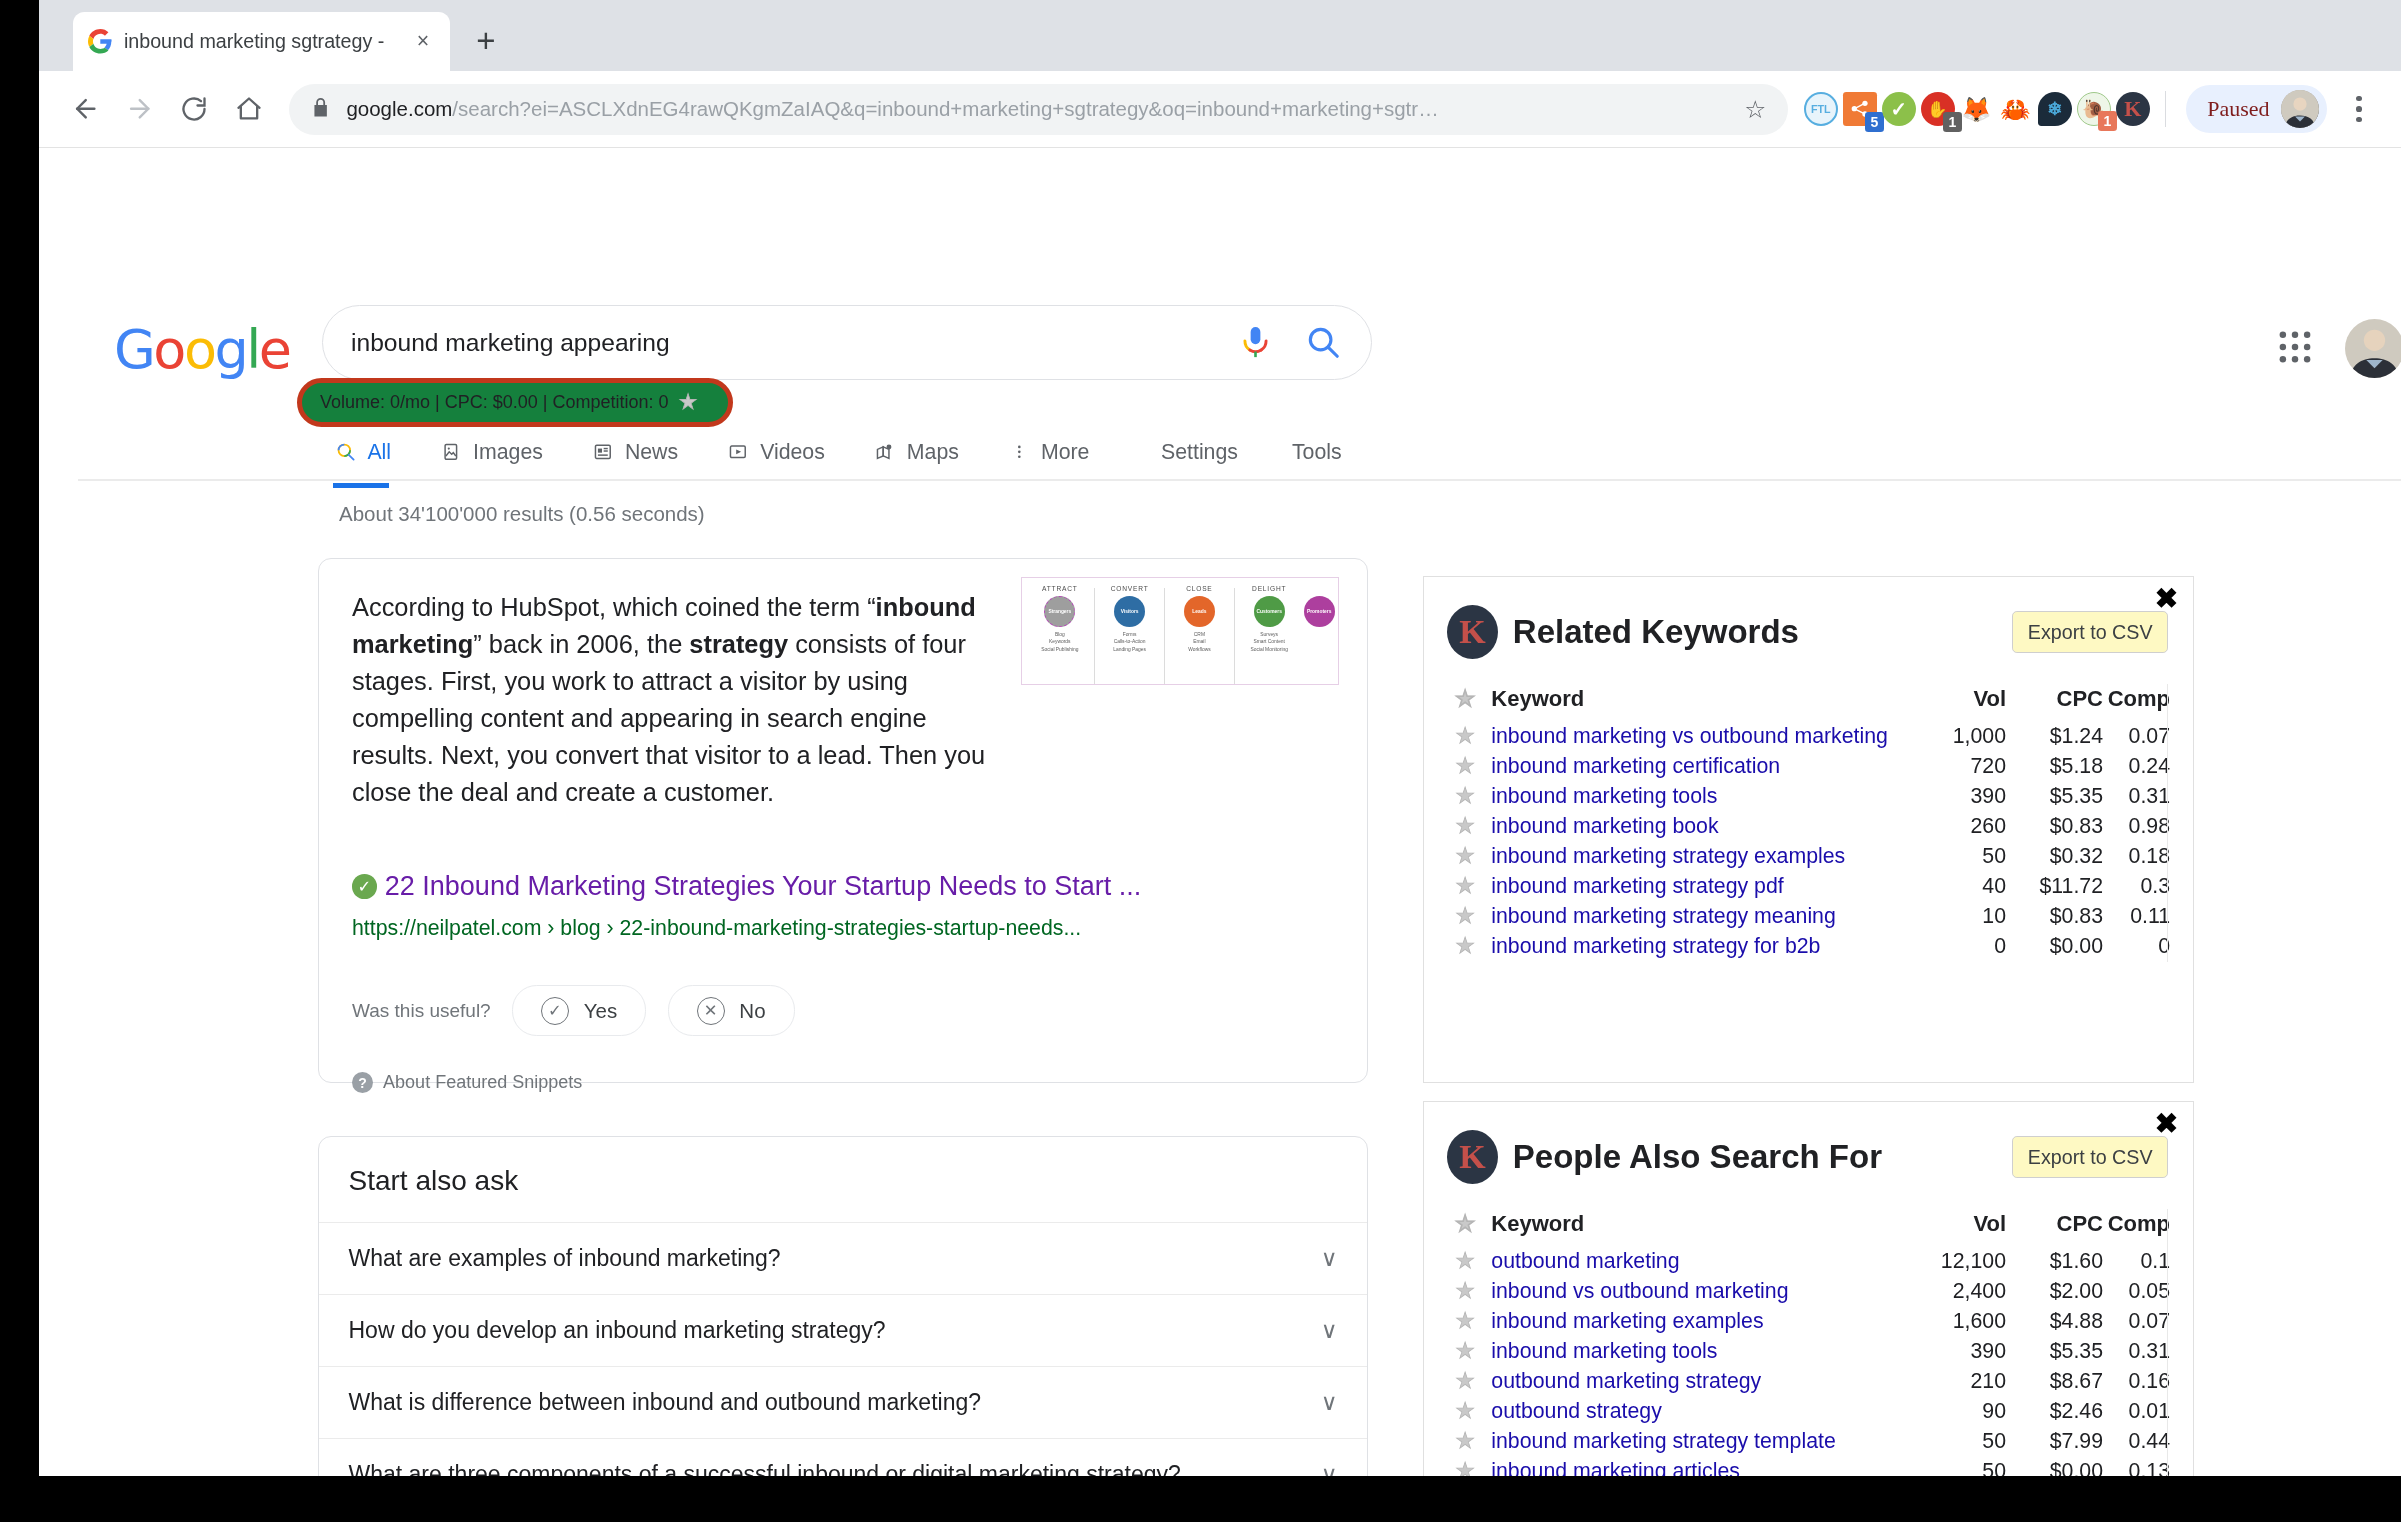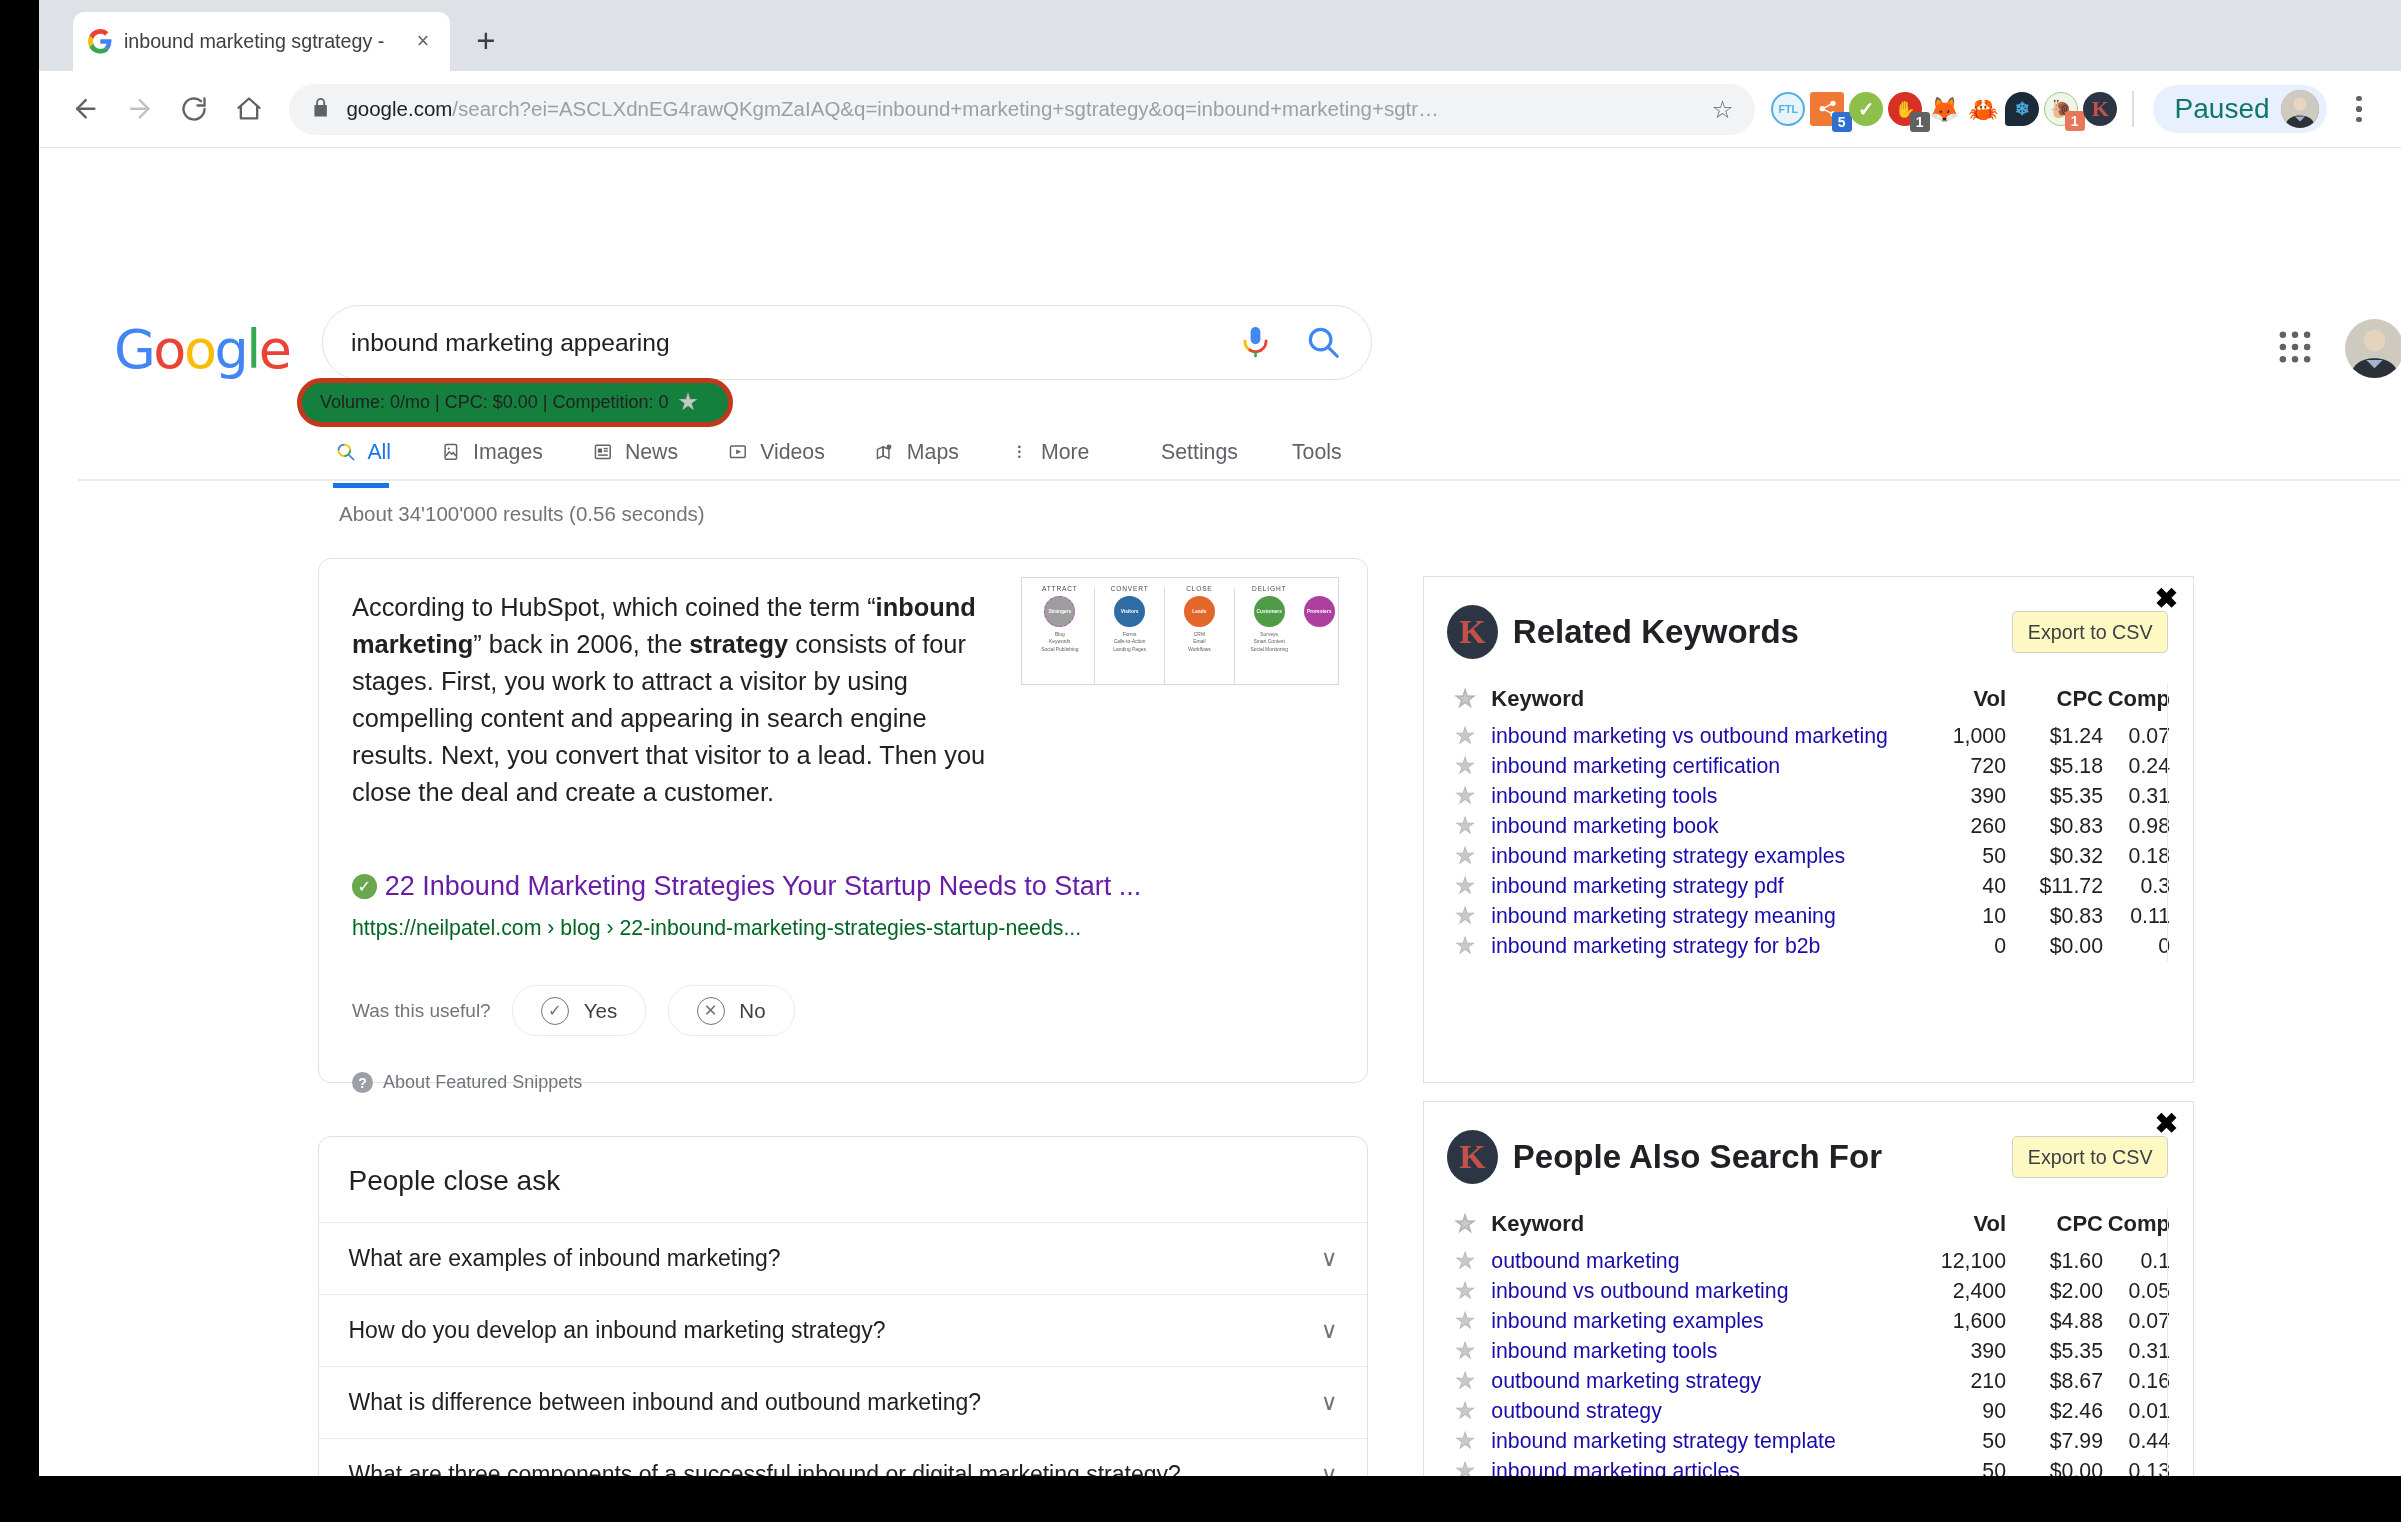--- a/index.html
+++ b/index.html
@@ -108,21 +108,21 @@
     display: flex; align-items: center; justify-content: center;
     padding: 0 2.5px;
   }
   .sep-v { width: 1.6px; height: 36px; background: #dadce0; margin: 0 11.5px; }
   .paused-chip {
     display: flex; align-items: center; gap: 11.5px;
     background: #e8f0fe; border-radius: 26px;
     padding: 4.9px 8.2px 4.9px 21.3px;
     margin-left: 4.9px;
   }
-  .paused-label { font-size: 28px; color: #0f766e; }
+  .paused-label { font-size: 22px; color: #7f1d1d; font-family: Liberation Serif, serif; }
   .avatar-sm {
     width: 38px; height: 38px; border-radius: 50%;
     background: linear-gradient(160deg,#c8c2b8 0%,#8e8a84 40%,#3a3f46 75%);
     overflow: hidden; position: relative;
   }
   .kebab {
     width: 41px; height: 51px; margin-left: 8.2px;
     display: flex; flex-direction: column; align-items: center;
     justify-content: center; gap: 4.9px;
   }
@@ -622,21 +622,21 @@
         </span>
       </div>
 
       <div class="about-fs">
         <span class="q-ic">?</span>
         <span>About Featured Snippets</span>
       </div>
     </div>
 
     <div class="card" id="paa-card">
-      <div class="paa-head">People close ask</div>
+      <div class="paa-head">Start also ask</div>
       <div class="paa-item">
         <span class="paa-q">What are examples of inbound marketing?</span>
         <span class="chev">∨</span>
       </div>
       <div class="paa-item">
         <span class="paa-q">How do you develop an inbound marketing strategy?</span>
         <span class="chev">∨</span>
       </div>
       <div class="paa-item">
         <span class="paa-q">What is difference between inbound and outbound marketing?</span>

